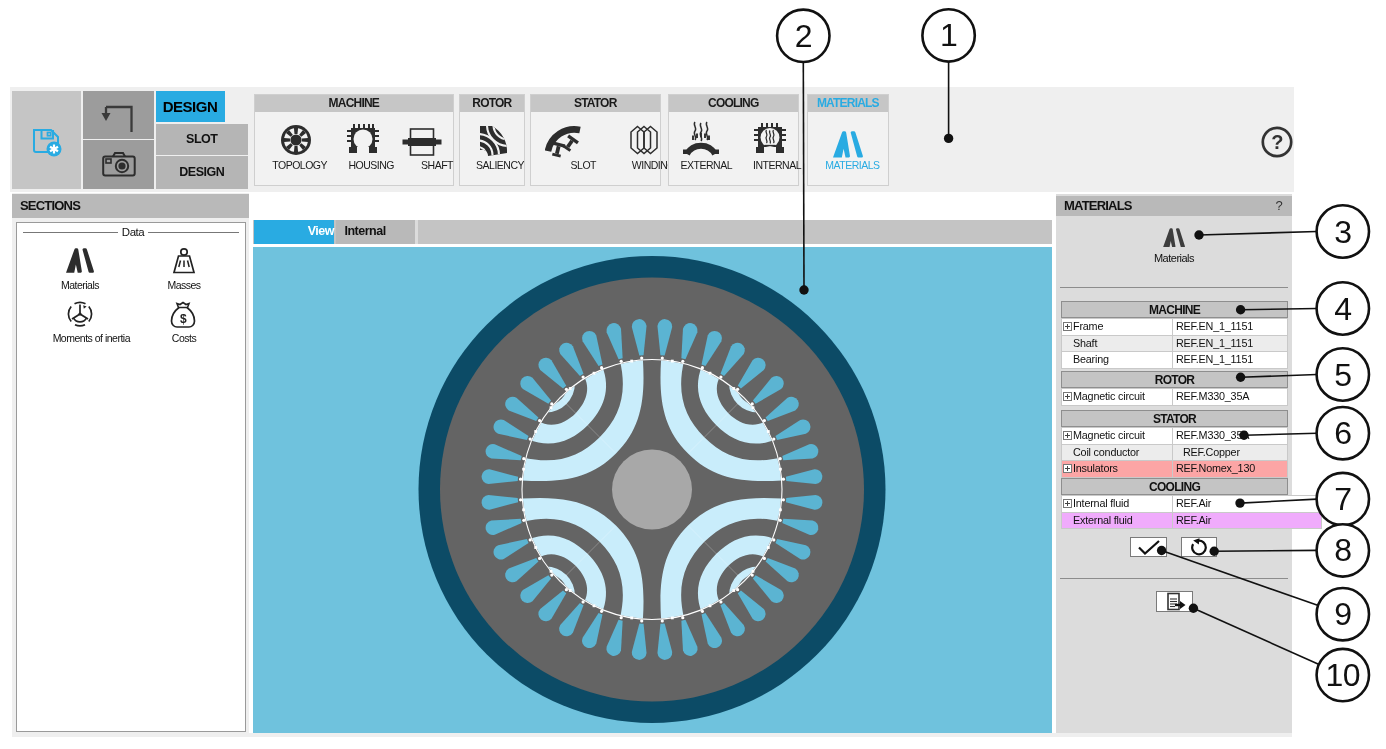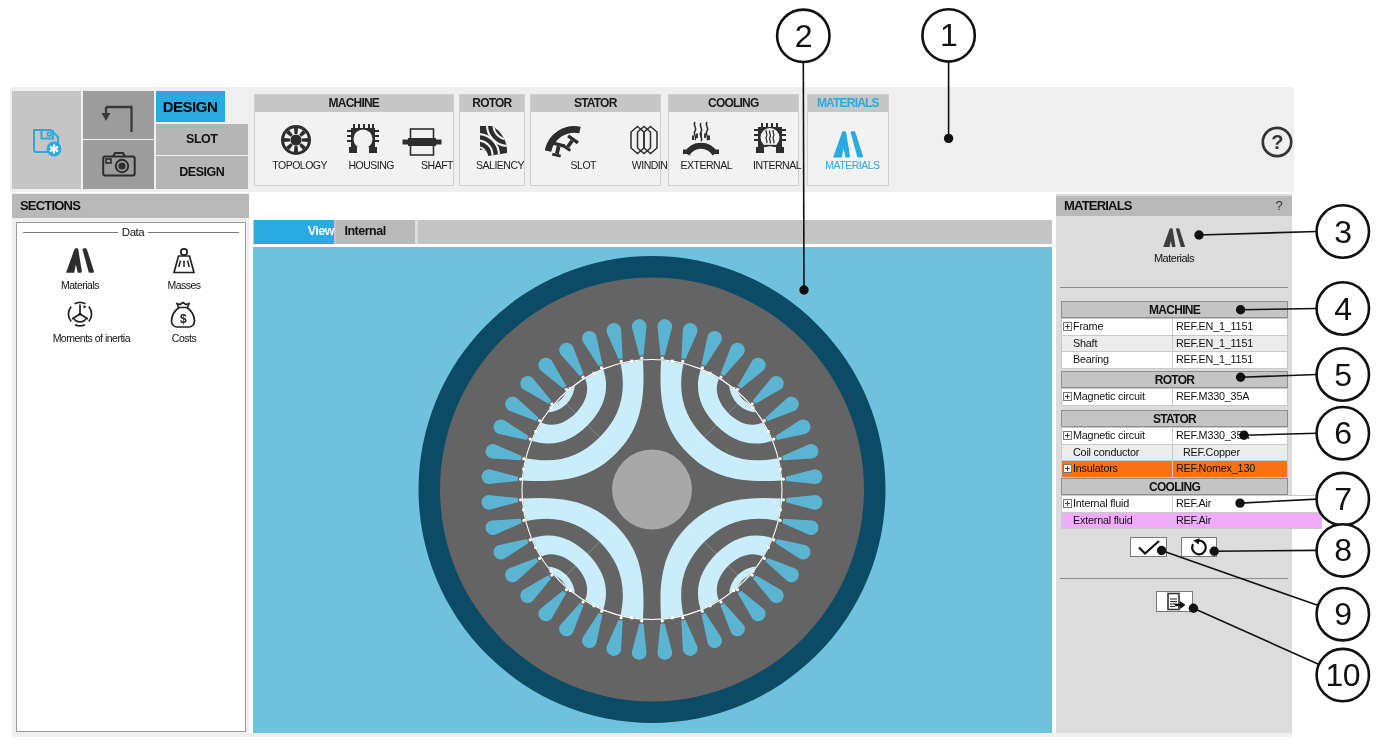--- a/index.html
+++ b/index.html
@@ -499,21 +499,21 @@
                 <rect x="0.5" y="0.5" width="8" height="8" fill="#fff" stroke="#777"></rect>
                 <line x1="2" y1="4.5" x2="7" y2="4.5" stroke="#444"></line>
                 <line x1="4.5" y1="2" x2="4.5" y2="7" stroke="#444"></line>
               </svg><span class="cxl">Magnetic circuit</span></td>
             <td style="padding-left:3px"><span class="cxl">REF.M330_35A</span></td>
           </tr>
           <tr style="background:#ECECEC">
             <td style="width:111px"><span style="display:inline-block;width:10px"></span><span class="cxl">Coil conductor</span></td>
             <td style="padding-left:10px"><span class="cxl">REF.Copper</span></td>
           </tr>
-          <tr style="background:#f97316">
+          <tr style="background:#fca5a5">
             <td style="width:111px"><svg width="9" height="9" viewBox="0 0 9 9" style="vertical-align:-1px;margin-right:1px">
                 <rect x="0.5" y="0.5" width="8" height="8" fill="#fff" stroke="#777"></rect>
                 <line x1="2" y1="4.5" x2="7" y2="4.5" stroke="#444"></line>
                 <line x1="4.5" y1="2" x2="4.5" y2="7" stroke="#444"></line>
               </svg><span class="cxl">Insulators</span></td>
             <td style="padding-left:3px"><span class="cxl">REF.Nomex_130</span></td>
           </tr>
         </tbody>
       </table>
     </div>

